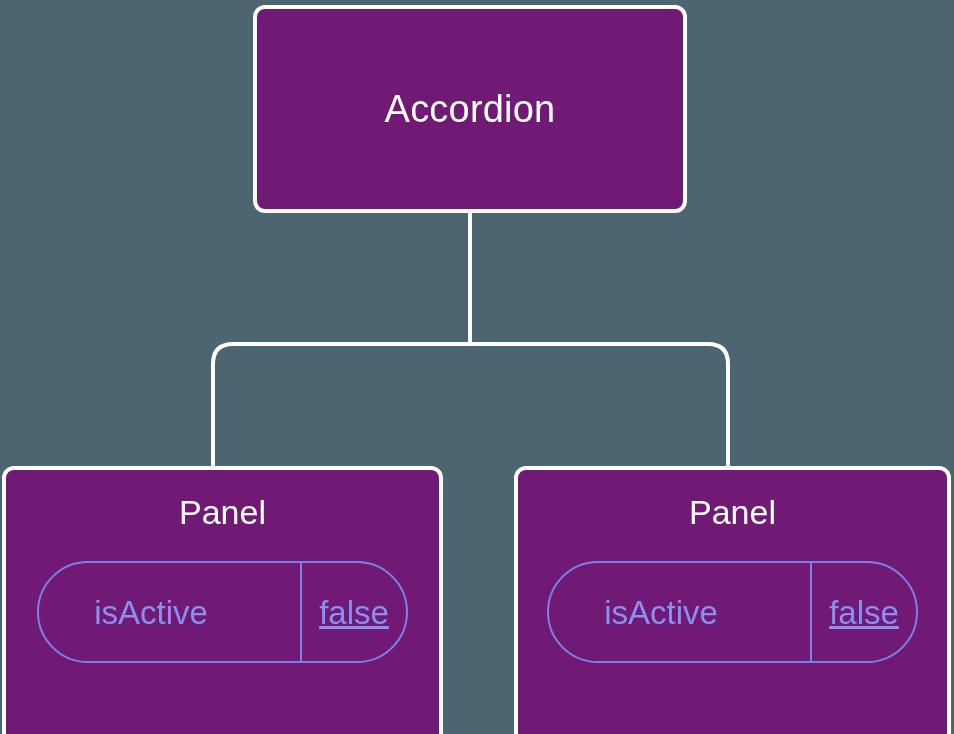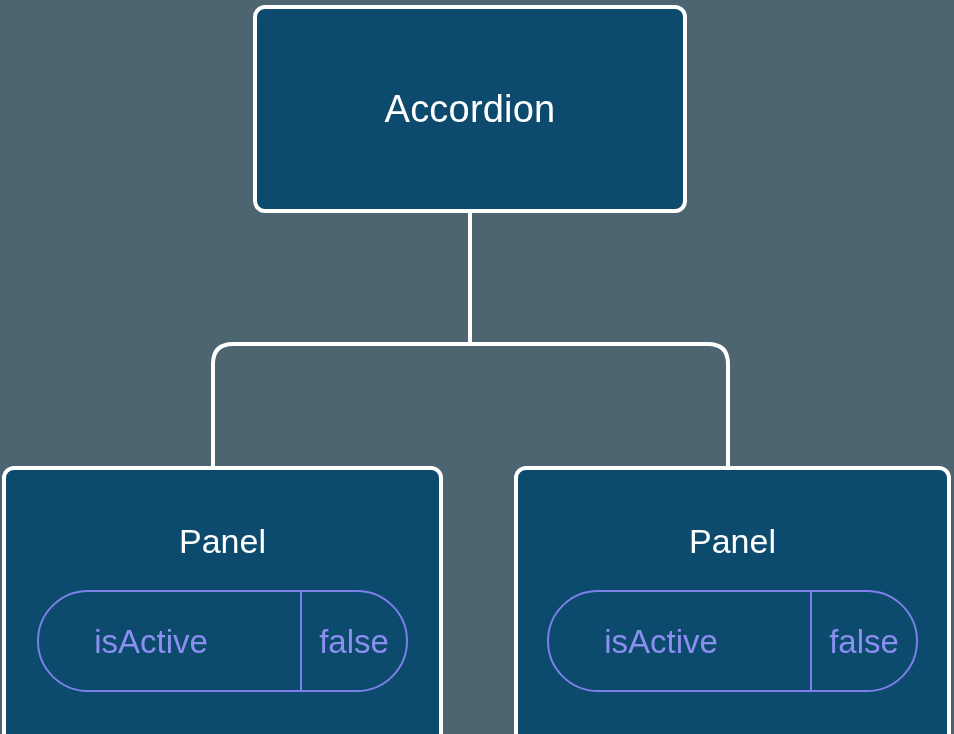--- a/index.html
+++ b/index.html
@@ -23,21 +23,21 @@
     top: 0;
     width: 954px;
     height: 734px;
     pointer-events: none;
   }
 
   
   .node {
     position: absolute;
     box-sizing: border-box;
-    background: #0c4a6e;
+    background: #701a75;
     border: 4px solid #ffffff;
     border-radius: 12px;
     z-index: 2;
   }
 
   
   .node-root {
     left: 253px;
     top: 5px;
     width: 434px;
@@ -63,21 +63,21 @@
     align-items: center;
   }
   .node-leaf.leaf-left  { left: 2px;   width: 441px; }
   .node-leaf.leaf-right { left: 514px; width: 437px; }
 
   .leaf-label {
     color: #ffffff;
     font-size: 34px;
     font-weight: 400;
     line-height: 1;
-    margin-top: 54px;
+    margin-top: 25px;
   }
 
   
   .pill {
     box-sizing: border-box;
     margin-top: 32px;
     height: 102px;
     border: 2px solid #7c80e8;
     border-radius: 51px;
     display: flex;
@@ -98,20 +98,21 @@
     line-height: 1;
     white-space: nowrap;
   }
   .pill-key {
     flex: 0 0 216px;
     padding-left: 4px;
   }
   .pill-val {
     flex: 1 1 auto;
     border-left: 2px solid #7c80e8;
+    text-decoration: underline;
   }
 </style>
 </head>
 <body>
 
 <div id="stage">
 
   <svg id="edges" viewBox="0 0 954 734" width="954" height="734" fill="none">
 
     <path d="M 470 213 L 470 344" stroke="#ffffff" stroke-width="4" fill="none" stroke-linecap="butt"></path>

